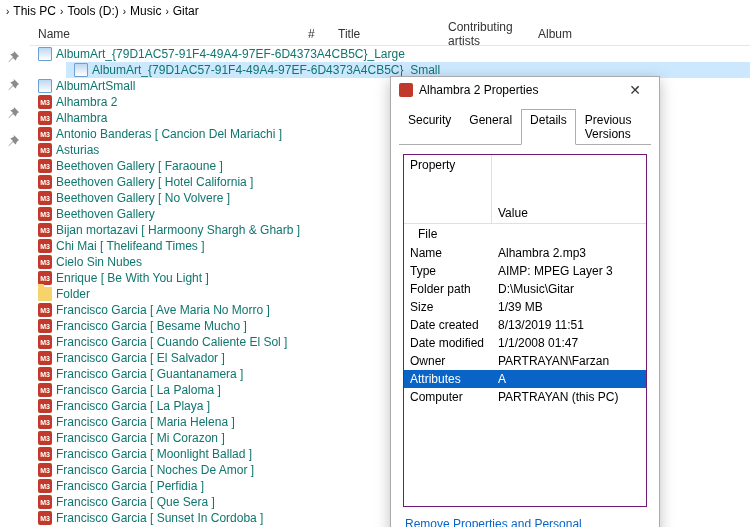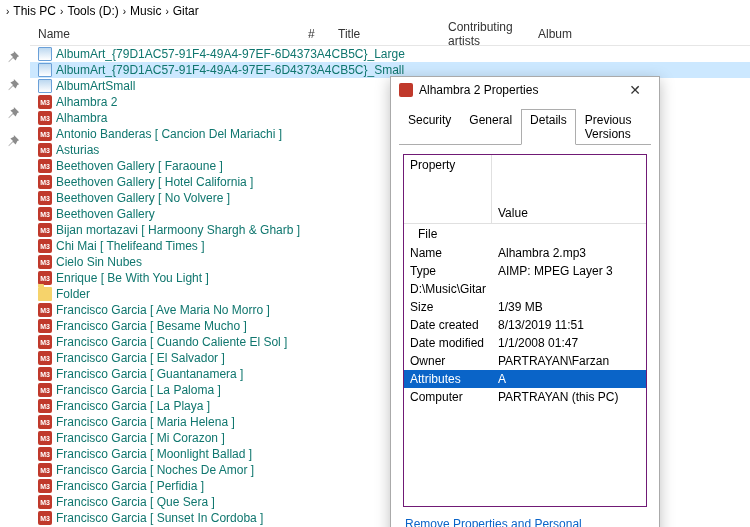--- a/index.html
+++ b/index.html
@@ -19,21 +19,21 @@
 .hdr { display: flex; height: 24px; align-items: center; border-bottom: 1px solid #e6e6e6; color: #333; }
 .hdr .col { padding: 0 8px; }
 .col-name { width: 270px; }
 .col-num { width: 30px; }
 .col-title { width: 110px; }
 .col-artist { width: 90px; }
 .col-album { width: 80px; }
 
 .rows { }
 .row { display: flex; align-items: center; height: 16px; padding-left: 8px; cursor: default; }
-.row.selected { background: #cce8ff; }
+.row.selected { background: #cce8ff; margin-left: 36px; }
 .ic { width: 14px; height: 14px; margin-right: 4px; flex-shrink: 0; display: inline-flex; align-items: center; justify-content: center; }
 .ic-mp3 { background: #c0392b; color: #fff; font-size: 7px; font-weight: bold; border-radius: 2px; }
 .ic-img { border: 1px solid #6aa0d8; background: linear-gradient(#bcd8f0, #fff); border-radius: 1px; }
 .ic-folder { background: #f6d36b; border-radius: 1px; position: relative; }
 .ic-folder::before { content:""; position:absolute; top:-3px; left:0; width:6px; height:3px; background:#f6d36b; border-radius:1px 1px 0 0; }
 .rn { color: #0f766e; white-space: nowrap; }
 
 
 .dialog { position: absolute; left: 390px; top: 76px; width: 270px; background: #fff; border: 1px solid #aaa; box-shadow: 0 4px 14px rgba(0,0,0,.25); }
 .titlebar { height: 26px; display: flex; align-items: center; padding: 0 8px; }
@@ -252,20 +252,21 @@
     <div id="drows">
         <div class="drow">
           <div class="dp">Name</div>
           <div class="dv">Alhambra 2.mp3</div>
         </div>
         <div class="drow">
           <div class="dp">Type</div>
           <div class="dv">AIMP: MPEG Layer 3</div>
         </div>
         <div class="drow">
+          <div class="dp">Folder path</div>
           <div class="dv">D:\Music\Gitar</div>
         </div>
         <div class="drow">
           <div class="dp">Size</div>
           <div class="dv">1/39 MB</div>
         </div>
         <div class="drow">
           <div class="dp">Date created</div>
           <div class="dv">8/13/2019 11:51</div>
         </div>

